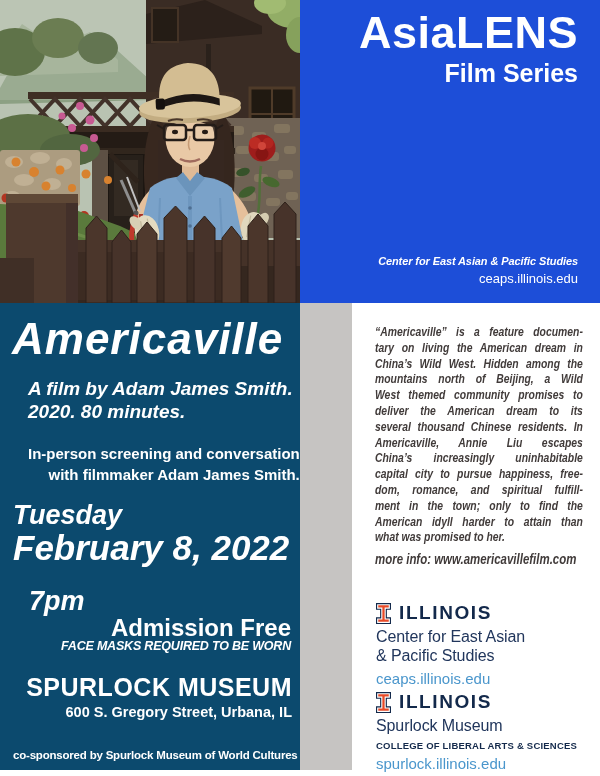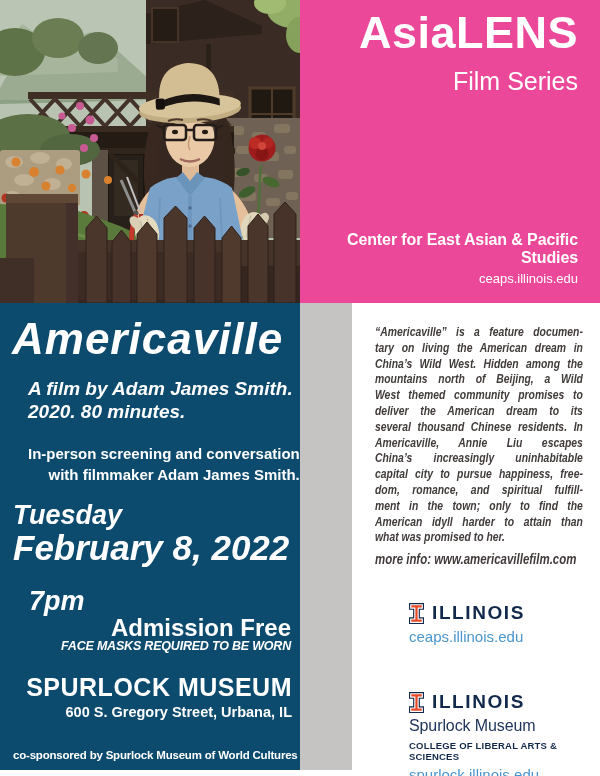--- a/index.html
+++ b/index.html
@@ -3,31 +3,31 @@
 <meta charset="utf-8">
 <style>
   html,body{margin:0;padding:0;background:#e9e9e9;}
   .poster{
     position:relative;width:600px;height:776px;margin:0 auto;background:#ffffff;
     font-family:"Liberation Sans",sans-serif;overflow:hidden;
   }
   
   .photo-area{position:absolute;left:0;top:0;width:300px;height:303px;}
   .photo-area svg{display:block;}
-  .band-top{position:absolute;left:300px;top:0;width:300px;height:303px;background:#ec4899;}
+  .band-top{position:absolute;left:300px;top:0;width:300px;height:303px;background:#1d4ed8;}
   .col-left{position:absolute;left:0;top:303px;width:300px;height:467px;background:#0c4a6e;}
   .gray-strip{position:absolute;left:300px;top:303px;width:52px;height:467px;background:#c6c4c2;}
   .col-right{position:absolute;left:352px;top:303px;width:248px;height:484px;background:#ffffff;}
 
   
   .series-block{position:absolute;right:22px;top:10px;text-align:right;color:#fff;}
   .series-title{font-size:45px;font-weight:bold;line-height:1.02;letter-spacing:0.5px;}
-  .series-subtitle{font-size:25px;font-weight:normal;margin-top:11px;}
+  .series-subtitle{font-size:25px;font-weight:bold;margin-top:3px;}
   .org-block{position:absolute;right:22px;bottom:17px;text-align:right;color:#fff;}
-  .org-name{font-size:16px;font-weight:bold;letter-spacing:-0.1px;}
+  .org-name{font-size:11px;font-weight:bold;letter-spacing:-0.1px;font-style:italic;}
   .org-url{font-size:13px;margin-top:4px;}
 
   
   .col-left > div{position:absolute;color:#fff;}
   .film-title{left:12px;top:11px;font-size:44px;font-style:italic;font-weight:bold;letter-spacing:1px;white-space:nowrap;}
   .byline{left:28px;top:74px;font-size:19px;font-style:italic;font-weight:bold;line-height:1.22;}
   .screening-note{left:28px;top:140px;font-size:15px;font-weight:bold;line-height:1.42;text-align:right;}
   .event-day{left:13px;top:197px;font-size:27px;font-style:italic;font-weight:bold;}
   .event-date{left:13px;top:225px;font-size:35px;font-style:italic;font-weight:bold;white-space:nowrap;}
   .event-time{left:29px;top:267px;font-size:27px;font-style:italic;font-weight:bold;margin-top:16px;}
@@ -43,21 +43,21 @@
     transform:scaleX(0.77);transform-origin:0 0;
     font-size:13.5px;line-height:15.8px;font-weight:bold;font-style:italic;color:#413b3a;
   }
   .description .line{text-align:justify;text-align-last:justify;white-space:nowrap;}
   .description .line:last-child{text-align-last:left;}
   .more-info{
     position:absolute;left:23px;top:248px;width:262px;
     transform:scaleX(0.79);transform-origin:0 0;
     font-size:14.5px;font-weight:bold;font-style:italic;color:#413b3a;white-space:nowrap;
   }
-  .logo-block{position:absolute;left:24px;margin-left:33px;}
+  .logo-block{position:absolute;left:24px;}
   .logo-block.ceaps{top:299px;}
   .logo-block.spurlock{top:388px;}
   .logo-row{display:flex;align-items:center;gap:8px;}
   .block-i{width:15px;height:21px;flex:0 0 auto;}
   .wordmark{font-size:19px;font-weight:bold;color:#13294b;letter-spacing:1.6px;}
   .unit{font-size:16px;color:#21365c;line-height:1.18;margin-top:4px;letter-spacing:-0.1px;}
   .college{font-size:9.5px;font-weight:bold;color:#13294b;letter-spacing:0.2px;margin-top:4px;}
   .logo-url{font-size:15px;color:#4a96cc;margin-top:4px;}
 </style>
 </head>
@@ -311,20 +311,24 @@
 
     <div class="logo-block ceaps">
       <div class="logo-row">
         <svg class="block-i" viewBox="0 0 20 28">
           <path d="M0,0 H20 V9 H14.5 V19 H20 V28 H0 V19 H5.5 V9 H0 Z" fill="#13294b"></path>
           <path d="M1.5,1.5 H18.5 V7.5 H13 V20.5 H18.5 V26.5 H1.5 V20.5 H7 V7.5 H1.5 Z" fill="#ffffff"></path>
           <path d="M3,3 H17 V6 H11.5 V22 H17 V25 H3 V22 H8.5 V6 H3 Z" fill="#e84a27"></path>
         </svg>
         <span class="wordmark">ILLINOIS</span>
       </div>
+      <div class="unit">
+          <div>Center for East Asian</div>
+          <div>&amp; Pacific Studies</div>
+        </div>
       <div class="logo-url">ceaps.illinois.edu</div>
     </div>
 
     <div class="logo-block spurlock">
       <div class="logo-row">
         <svg class="block-i" viewBox="0 0 20 28">
           <path d="M0,0 H20 V9 H14.5 V19 H20 V28 H0 V19 H5.5 V9 H0 Z" fill="#13294b"></path>
           <path d="M1.5,1.5 H18.5 V7.5 H13 V20.5 H18.5 V26.5 H1.5 V20.5 H7 V7.5 H1.5 Z" fill="#ffffff"></path>
           <path d="M3,3 H17 V6 H11.5 V22 H17 V25 H3 V22 H8.5 V6 H3 Z" fill="#e84a27"></path>
         </svg>

